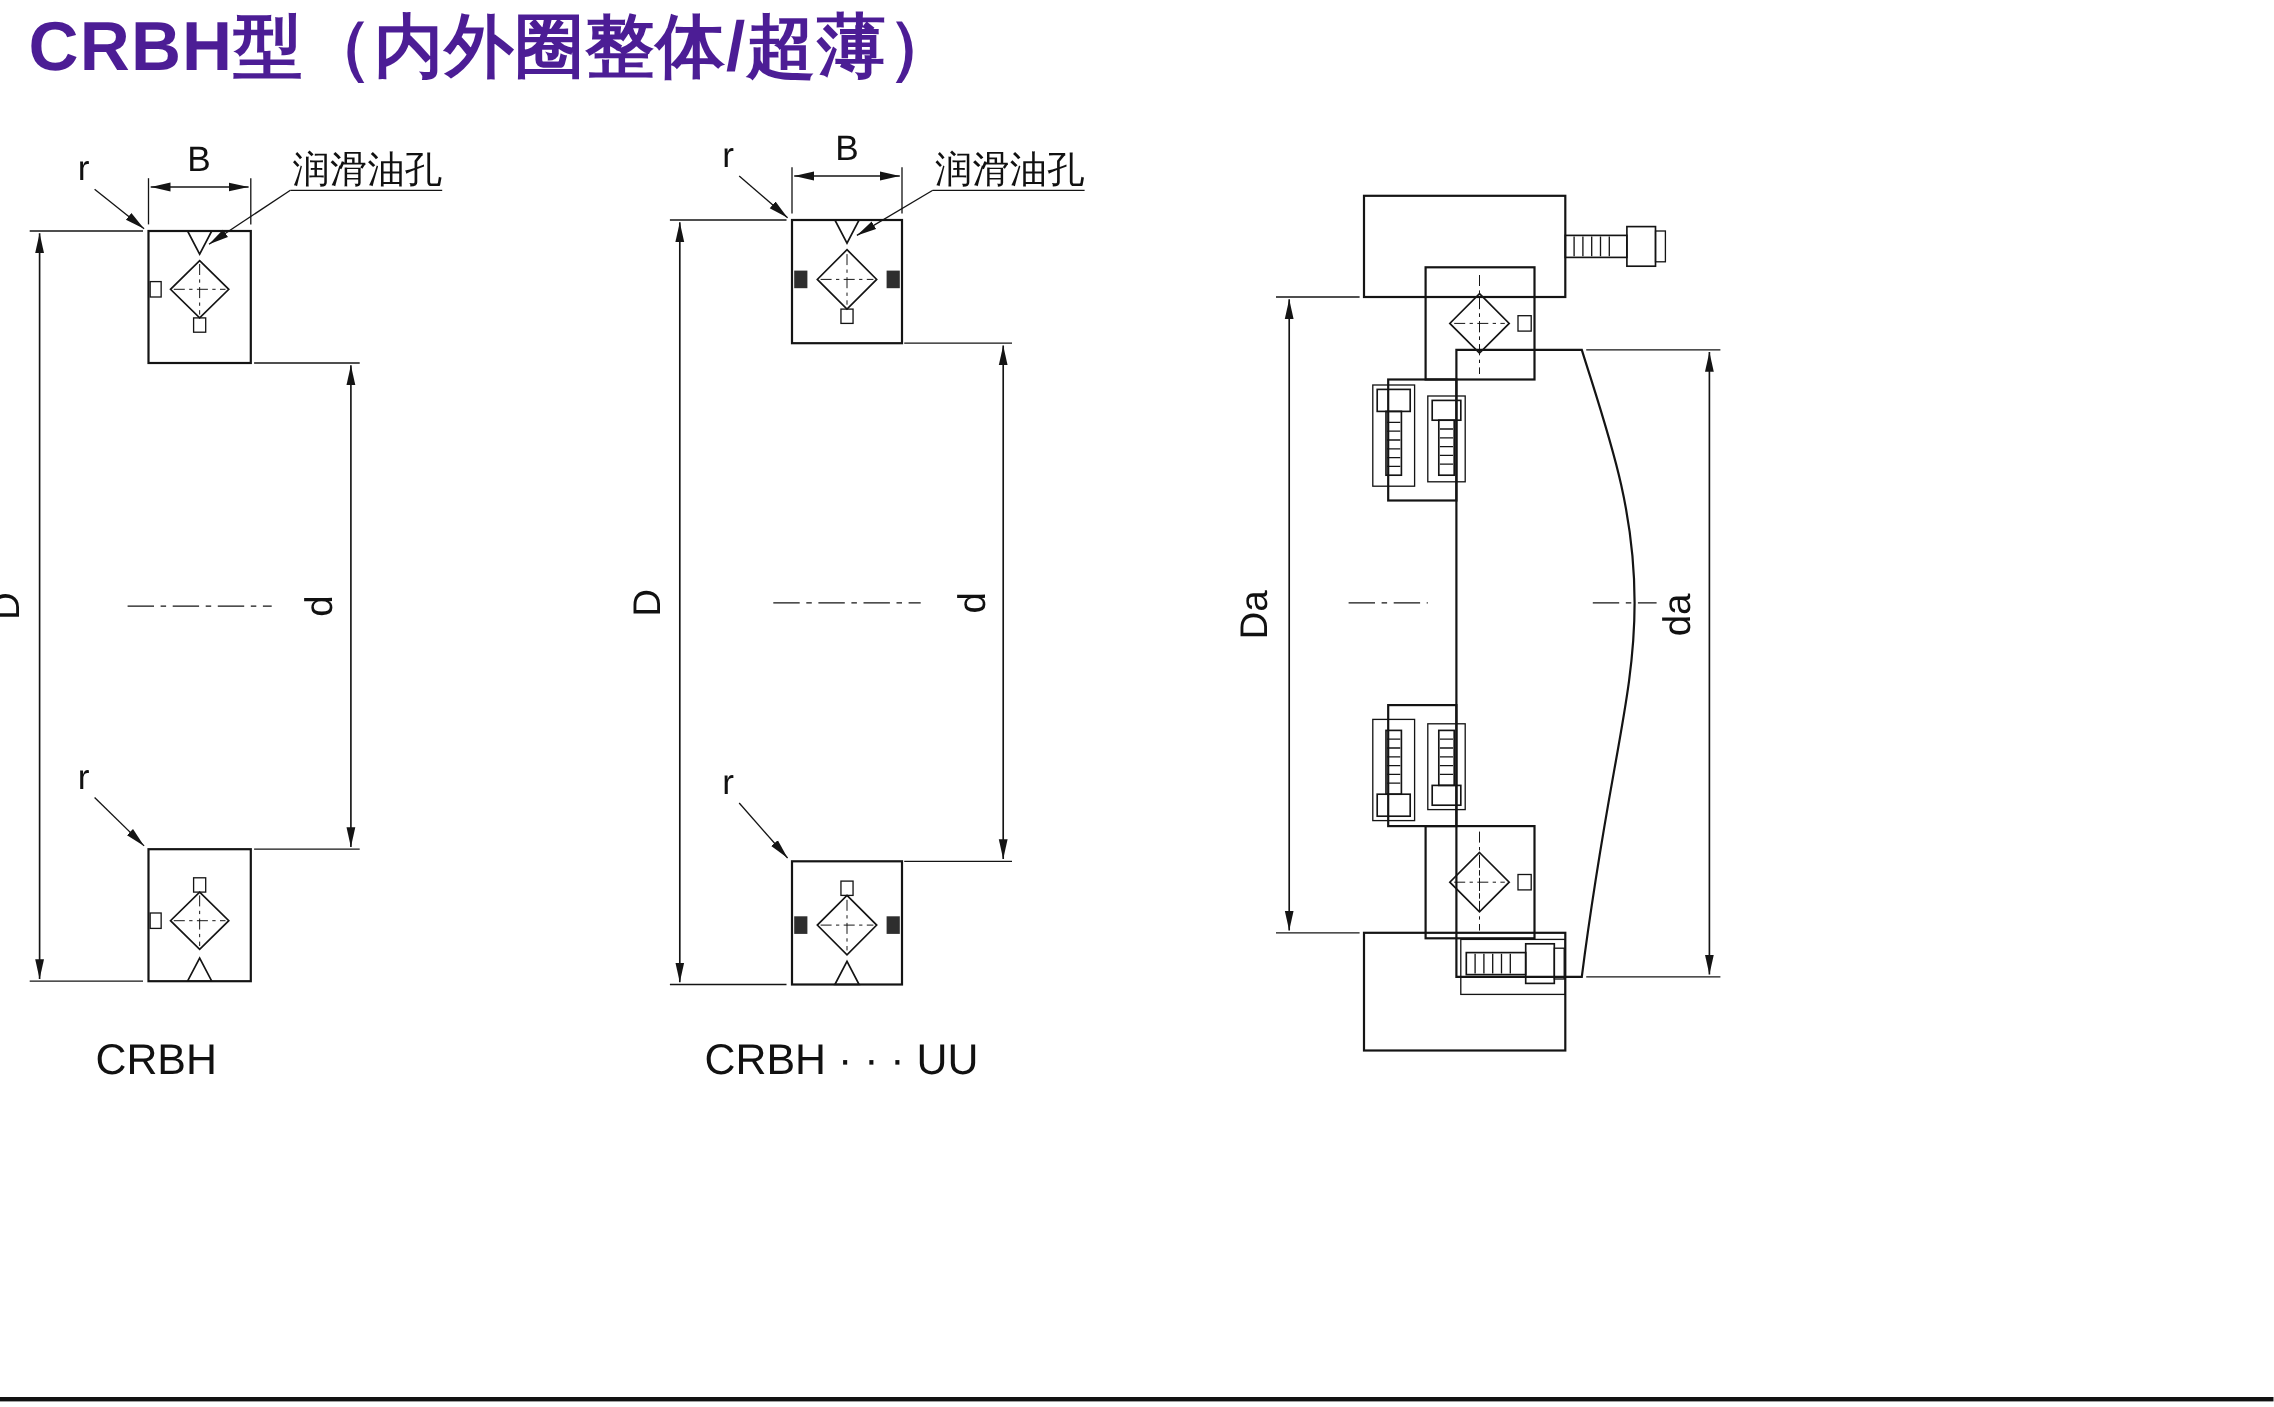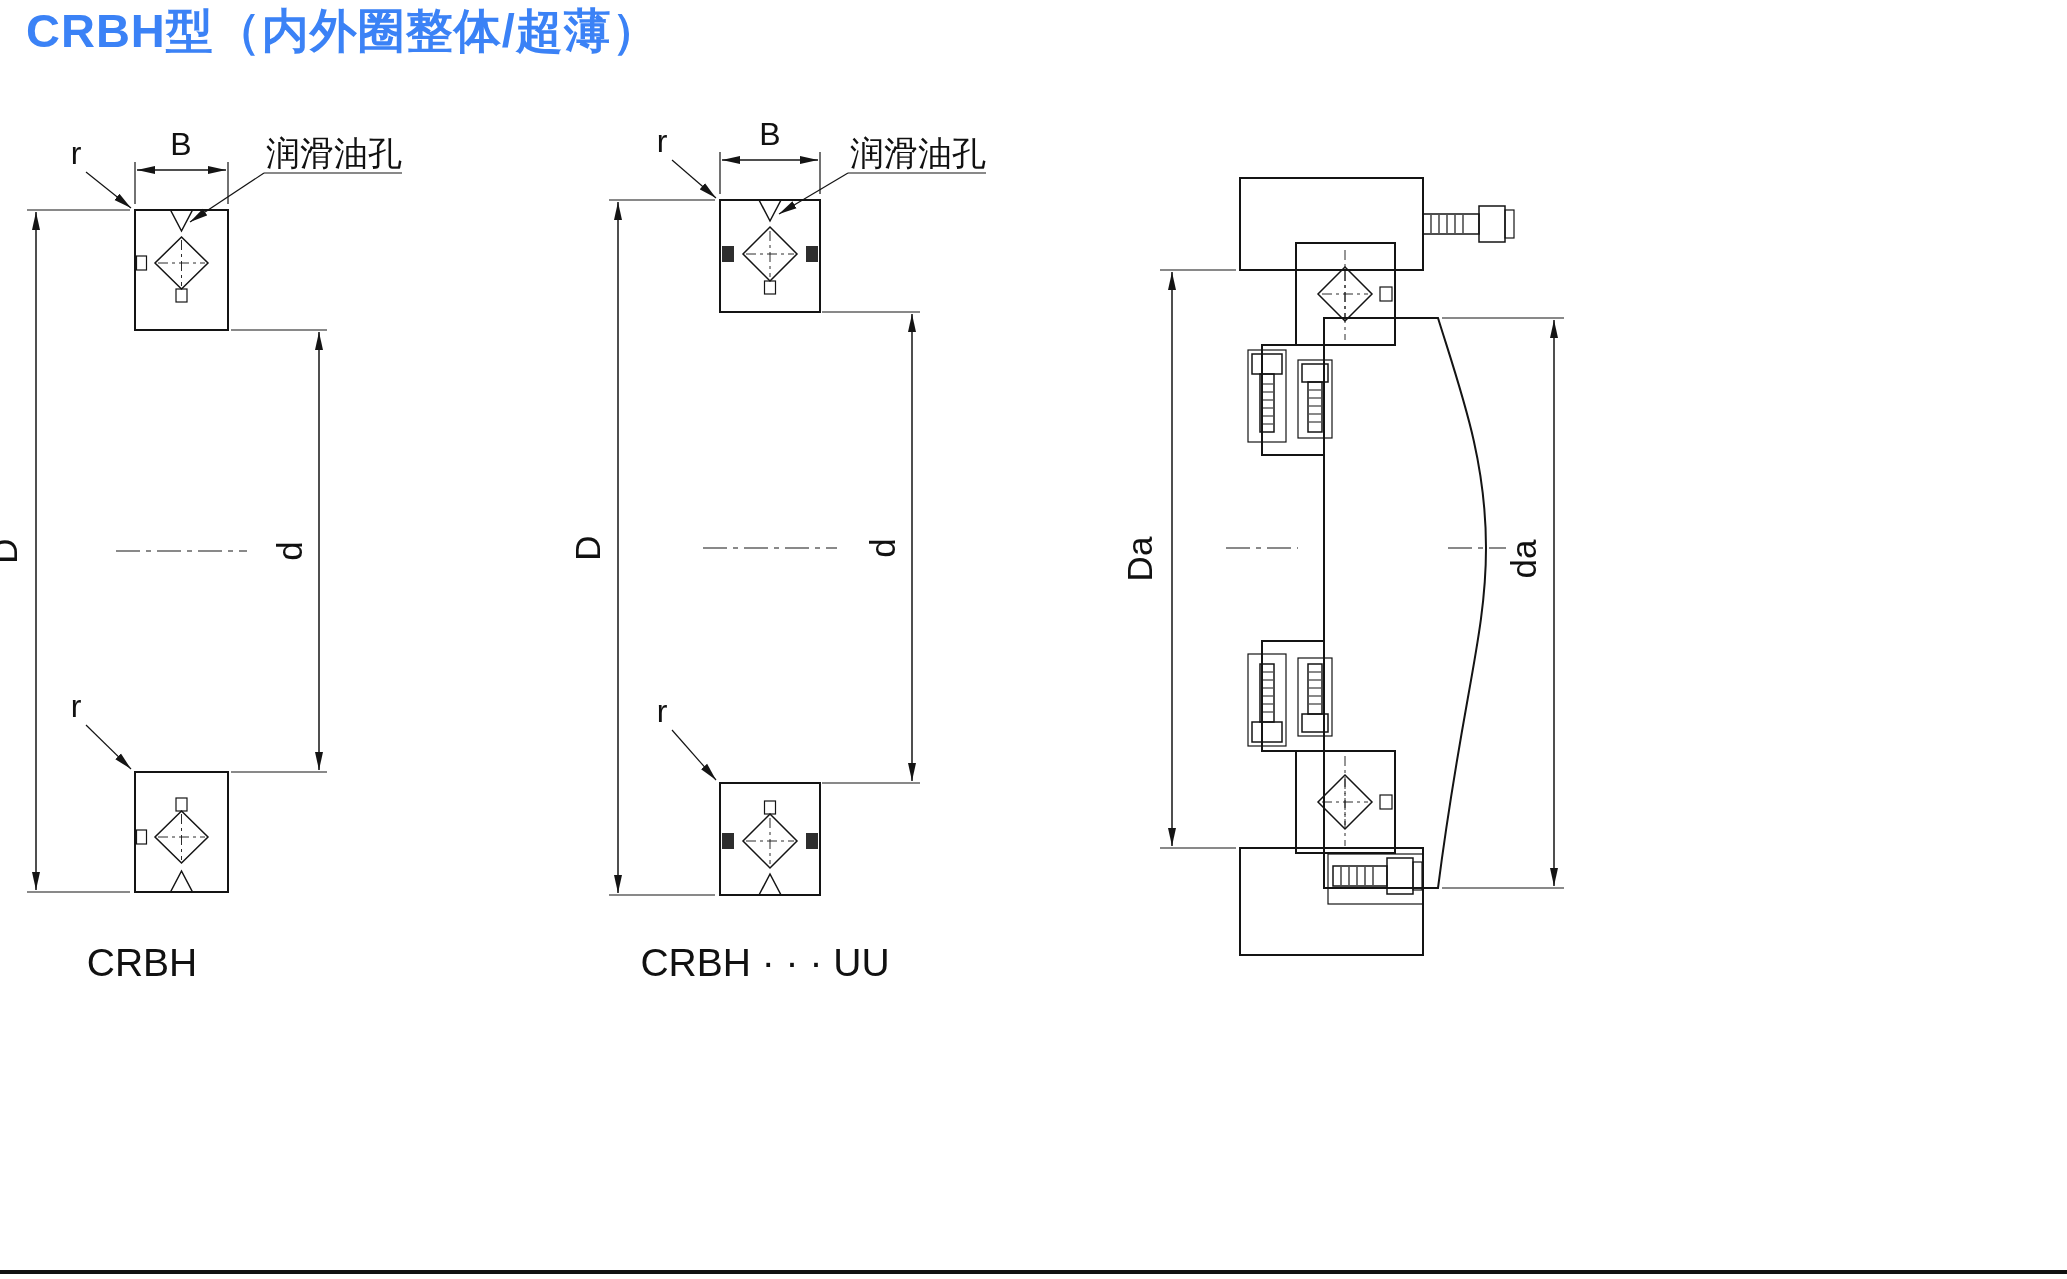--- a/index.html
+++ b/index.html
@@ -1,19 +1,19 @@
 <!DOCTYPE html>
 <html><head>
 <meta charset="utf-8">
 <style>
   html,body{margin:0;padding:0;background:#ffffff;}
   body{width:2067px;height:1279px;position:relative;overflow:hidden;
        font-family:"Liberation Sans",sans-serif;color:#111;}
-  .page-title{position:absolute;left:26px;top:0px;font-size:47px;font-weight:800;
-              letter-spacing:1px;color:#3b82f6;white-space:nowrap;}
+  .page-title{position:absolute;left:26px;top:0px;font-size:63px;font-weight:800;
+              letter-spacing:1px;color:#4c1d95;white-space:nowrap;}
   svg{position:absolute;left:0;top:0;}
   .dim{font-size:35px;fill:#111;}
   .dimS{font-size:32px;fill:#111;}
   .oil{font-size:34px;fill:#111;}
   .cap{font-size:39px;fill:#111;}
   .outline{fill:none;stroke:#141414;stroke-width:2;}
   .thin{stroke:#141414;stroke-width:1.2;fill:none;}
   .med{stroke:#141414;stroke-width:1.5;fill:none;}
   .cl{stroke:#141414;stroke-width:1.1;fill:none;stroke-dasharray:24 6 5 6;}
   .mark{stroke:#141414;stroke-width:0.9;fill:none;stroke-dasharray:10 4 3 4;}

